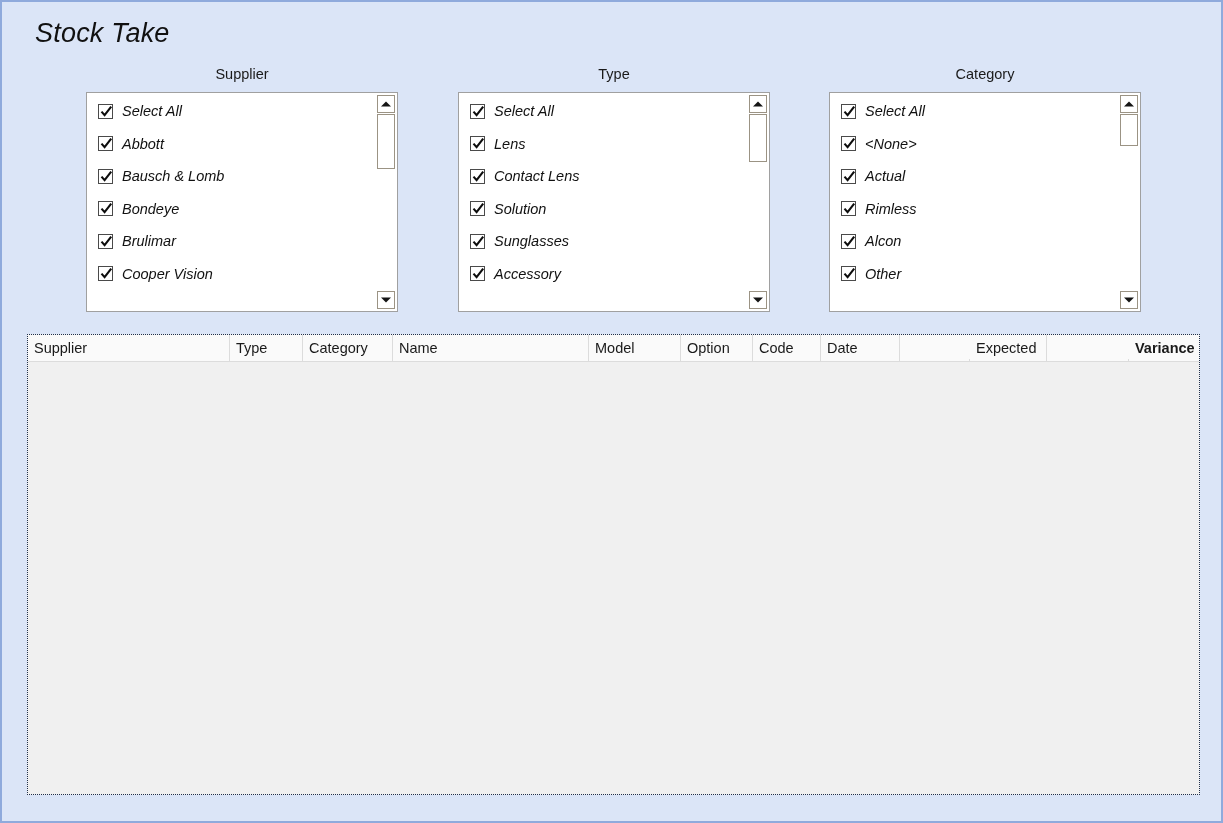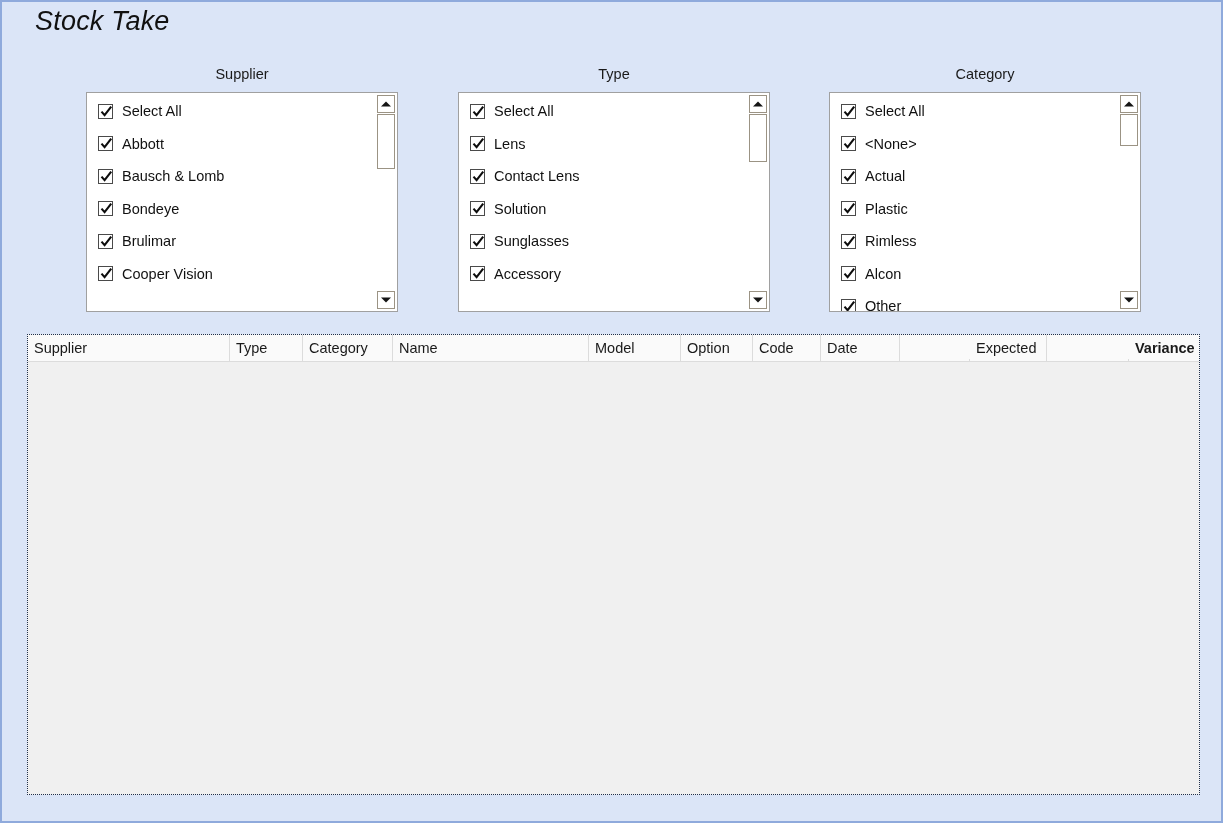--- a/index.html
+++ b/index.html
@@ -19,21 +19,21 @@
     box-sizing: border-box;
     background: #dbe5f7;
     border: 2px solid #8faadc;
     overflow: hidden;
   }
 
   
   #page-title {
     position: absolute;
     left: 33px;
-    top: 4px;
+    top: 16px;
     font-size: 27px;
     font-style: italic;
     color: #111111;
     letter-spacing: 0.2px;
     white-space: nowrap;
   }
 
   
   .filter-group {
     position: absolute;
@@ -63,20 +63,21 @@
     overflow: hidden;
   }
 
   .list-items {
     position: absolute;
     left: 0;
     top: 0;
     right: 0;
     bottom: 0;
     padding-top: 2px;
+    font-style: italic;
   }
 
   .list-item {
     display: flex;
     align-items: center;
     height: 32.5px;
     padding-left: 11px;
     box-sizing: border-box;
   }
 
@@ -352,28 +353,20 @@
             </span>
           <span class="list-item-label">&lt;None&gt;</span>
         </div>
         <div class="list-item">
           <span class="cbx">
               <svg viewBox="0 0 17 17">
                 <path d="M3.5 8.6 L6.6 12.2 L13.2 3.6" stroke="#0d0d0d" stroke-width="2.1" fill="none"></path>
               </svg>
             </span>
           <span class="list-item-label">Actual</span>
-        </div>
-        <div class="list-item">
-          <span class="cbx">
-              <svg viewBox="0 0 17 17">
-                <path d="M3.5 8.6 L6.6 12.2 L13.2 3.6" stroke="#0d0d0d" stroke-width="2.1" fill="none"></path>
-              </svg>
-            </span>
-          <span class="list-item-label">Plastic</span>
         </div>
         <div class="list-item">
           <span class="cbx">
               <svg viewBox="0 0 17 17">
                 <path d="M3.5 8.6 L6.6 12.2 L13.2 3.6" stroke="#0d0d0d" stroke-width="2.1" fill="none"></path>
               </svg>
             </span>
           <span class="list-item-label">Rimless</span>
         </div>
         <div class="list-item">

